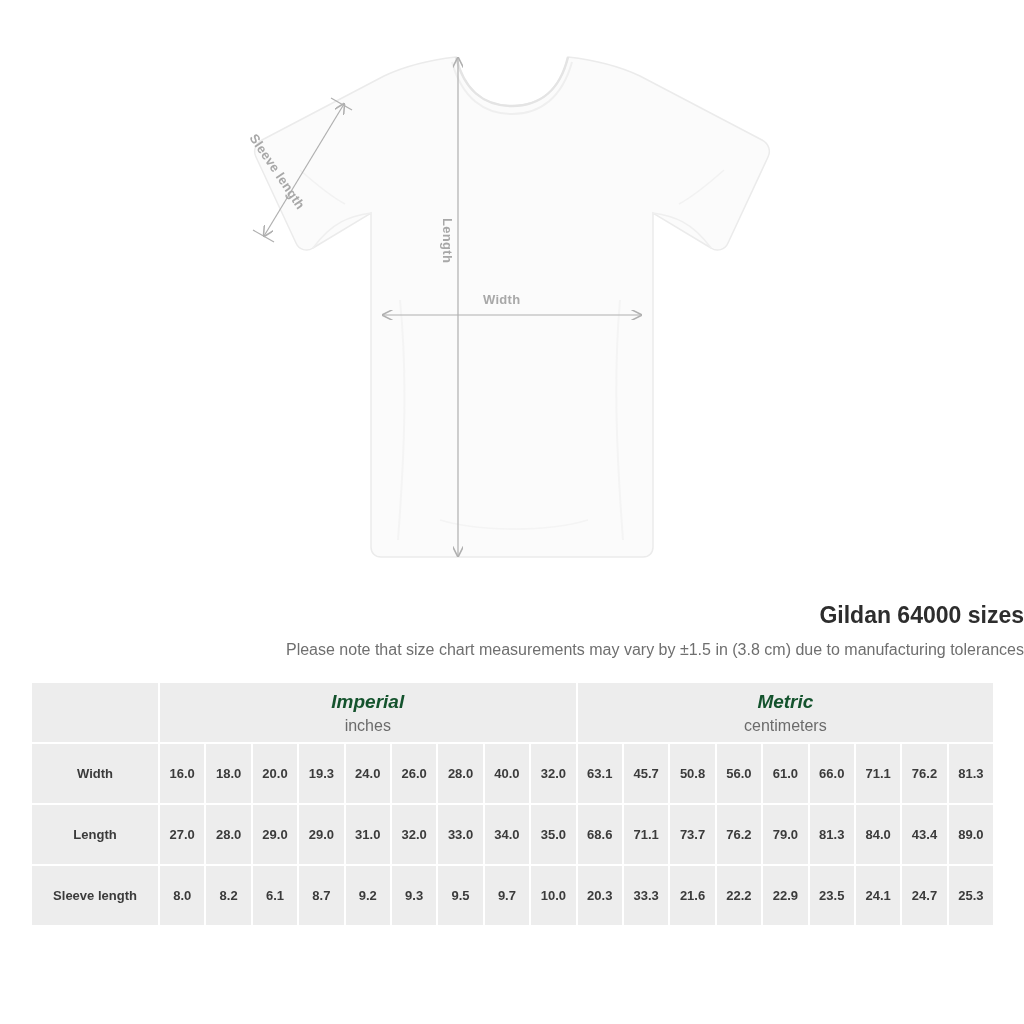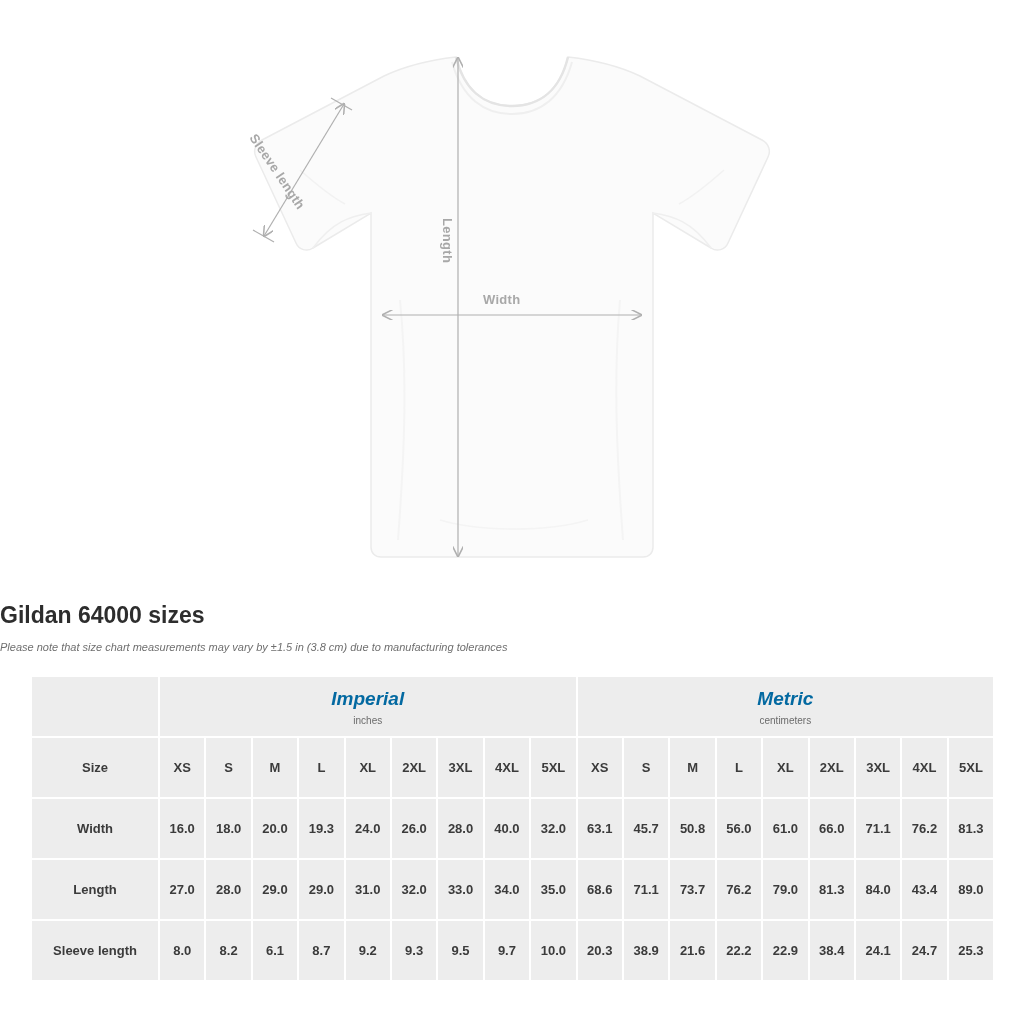--- a/index.html
+++ b/index.html
@@ -52,32 +52,31 @@
   }
   .lbl-sleeve {
     left: 259px;
     top: 131px;
     transform: rotate(56deg);
     transform-origin: left top;
   }
 
   
   .title-block {
-    text-align: left;
+    text-align: right;
     margin-top: 22px;
   }
   .chart-title {
     font-size: 23px;
     font-weight: bold;
     color: #2d2d2d;
     margin: 0;
   }
   .chart-note {
-    font-size: 11px;
-    font-style: italic;
+    font-size: 16px;
     color: #6f6f6f;
     margin: 12px 0 0 0;
   }
 
   
   .table-wrap {
     margin: 22px auto 0 auto;
     width: 964px;
   }
   table.size-table {
@@ -93,26 +92,26 @@
     font-size: 13px;
     font-weight: bold;
     color: #3b3b3b;
     padding: 0;
     height: 59px;
   }
   .unit-system {
     font-size: 19px;
     font-style: italic;
     font-weight: bold;
-    color: #0369a1;
+    color: #14532d;
     line-height: 1.25;
   }
   .unit-sub {
     display: block;
-    font-size: 10px;
+    font-size: 16px;
     font-style: normal;
     font-weight: normal;
     color: #6b6b6b;
     margin-top: 4px;
   }
   th.unit-head {
     height: 76px;
     vertical-align: middle;
   }
   th.corner {
@@ -235,41 +234,20 @@
         <tr>
           <th class="corner"></th>
           <th class="unit-head" colspan="9">
             <span class="unit-system">Imperial</span>
             <span class="unit-sub">inches</span>
           </th>
           <th class="unit-head" colspan="9">
             <span class="unit-system">Metric</span>
             <span class="unit-sub">centimeters</span>
           </th>
-        </tr>
-        <tr>
-          <th class="rowhead colhead">Size</th>
-          <th class="colhead">XS</th>
-          <th class="colhead">S</th>
-          <th class="colhead">M</th>
-          <th class="colhead">L</th>
-          <th class="colhead">XL</th>
-          <th class="colhead">2XL</th>
-          <th class="colhead">3XL</th>
-          <th class="colhead">4XL</th>
-          <th class="colhead">5XL</th>
-          <th class="colhead">XS</th>
-          <th class="colhead">S</th>
-          <th class="colhead">M</th>
-          <th class="colhead">L</th>
-          <th class="colhead">XL</th>
-          <th class="colhead">2XL</th>
-          <th class="colhead">3XL</th>
-          <th class="colhead">4XL</th>
-          <th class="colhead">5XL</th>
         </tr>
       </thead>
       <tbody>
         <tr>
           <td class="rowhead">Width</td>
           <td>16.0</td>
           <td>18.0</td>
           <td>20.0</td>
           <td>19.3</td>
           <td>24.0</td>
@@ -313,25 +291,25 @@
           <td>8.0</td>
           <td>8.2</td>
           <td>6.1</td>
           <td>8.7</td>
           <td>9.2</td>
           <td>9.3</td>
           <td>9.5</td>
           <td>9.7</td>
           <td>10.0</td>
           <td>20.3</td>
-          <td>38.9</td>
+          <td>33.3</td>
           <td>21.6</td>
           <td>22.2</td>
           <td>22.9</td>
-          <td>38.4</td>
+          <td>23.5</td>
           <td>24.1</td>
           <td>24.7</td>
           <td>25.3</td>
         </tr>
       </tbody>
     </table>
   </div>
 
 </div>
 

